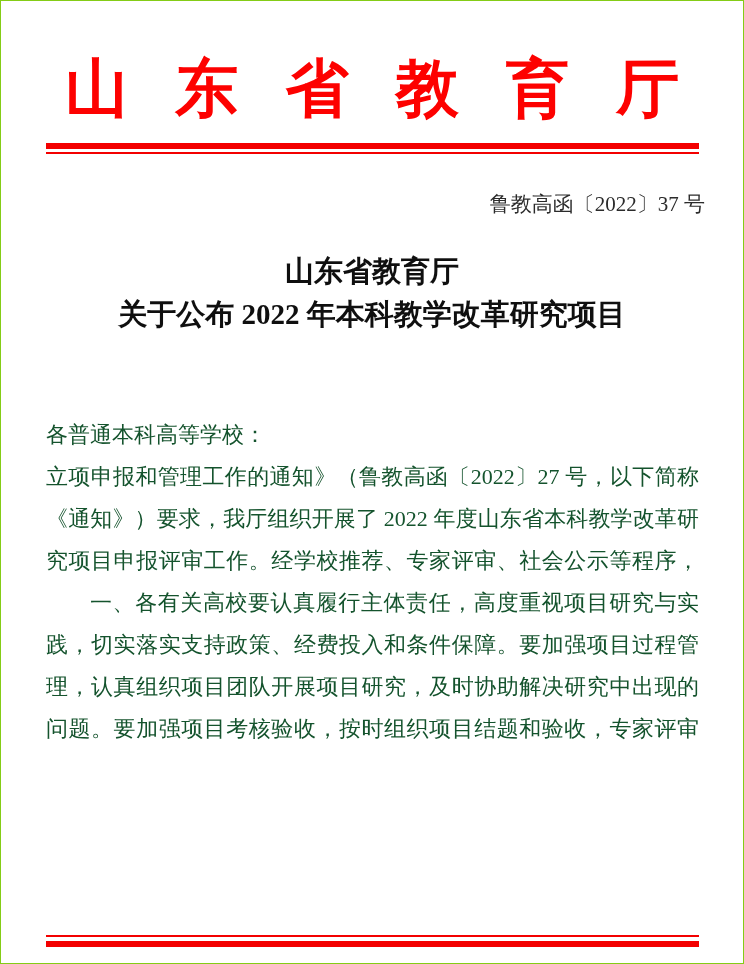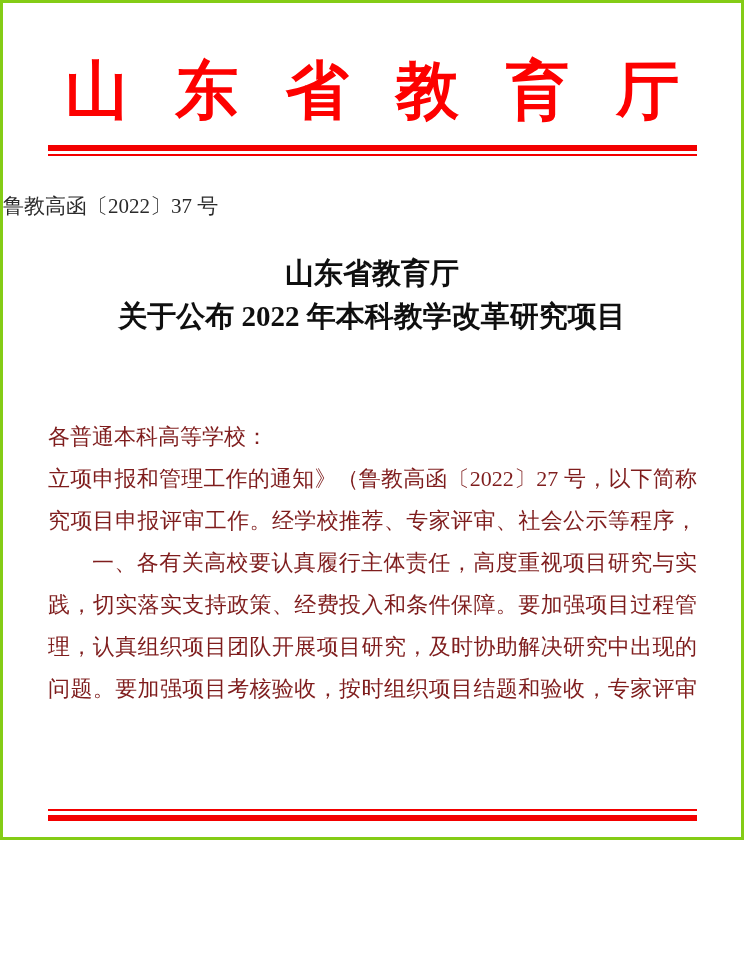--- a/index.html
+++ b/index.html
@@ -4,23 +4,23 @@
 <style>
   html, body {
     margin: 0;
     padding: 0;
     background: #ffffff;
     font-family: "Liberation Serif", "DejaVu Serif", serif;
   }
   .page {
     position: relative;
     width: 744px;
-    height: 840px;
+    height: 964px;
     box-sizing: border-box;
-    border: 3px solid #84cc16;
+    border: 1px solid #84cc16;
     background: #ffffff;
     overflow: hidden;
   }
   
   .letterhead {
     margin-top: 50px;
     text-align: center;
     line-height: 76px;
     height: 76px;
   }
@@ -41,39 +41,40 @@
   }
   .rule-thin {
     height: 2px;
     background: #f30000;
   }
   .head-rule .rule-thin { margin-top: 3px; }
   
   .doc-number {
     margin-top: 36px;
     padding-right: 38px;
+    text-align: right;
     font-size: 21px;
     line-height: 28px;
     color: #2b2b2b;
   }
   
   .title {
     margin-top: 32px;
     text-align: center;
     font-size: 29px;
     font-weight: 700;
     line-height: 43px;
     color: #0f0f0f;
   }
   
   .body-text {
     margin: 78px 44px 0 45px;
     font-size: 22px;
     line-height: 42px;
-    color: #7f1d1d;
+    color: #14532d;
   }
   .line {
     text-align: justify;
     text-align-last: justify;
   }
   .line.short {
     text-align: left;
     text-align-last: left;
   }
   .line.indent {
@@ -106,20 +107,21 @@
 
   <div class="title">
     <div>山东省教育厅</div>
     <div>关于公布 2022 年本科教学改革研究项目</div>
   </div>
 
   <div class="body-text">
     <div class="line short">各普通本科高等学校：</div>
 
     <div class="line">立项申报和管理工作的通知》（鲁教高函〔2022〕27 号，以下简称</div>
+    <div class="line">《通知》）要求，我厅组织开展了 2022 年度山东省本科教学改革研</div>
     <div class="line">究项目申报评审工作。经学校推荐、专家评审、社会公示等程序，</div>
 
     <div class="line indent">一、各有关高校要认真履行主体责任，高度重视项目研究与实</div>
     <div class="line">践，切实落实支持政策、经费投入和条件保障。要加强项目过程管</div>
     <div class="line">理，认真组织项目团队开展项目研究，及时协助解决研究中出现的</div>
     <div class="line">问题。要加强项目考核验收，按时组织项目结题和验收，专家评审</div>
   </div>
 
   <div class="foot-rule">
     <div class="rule-thin"></div>

